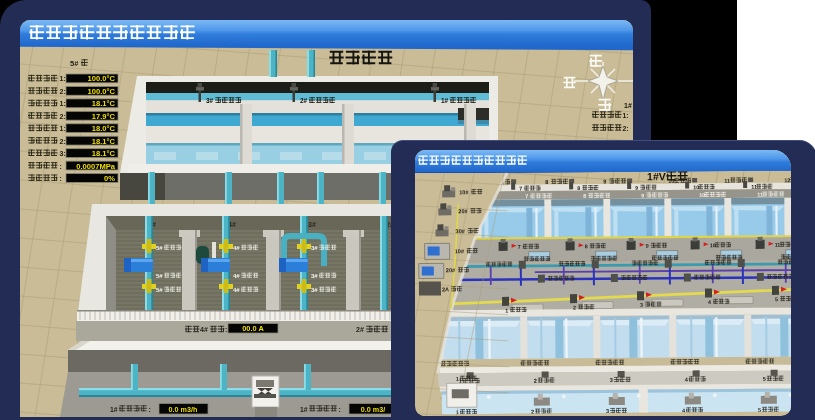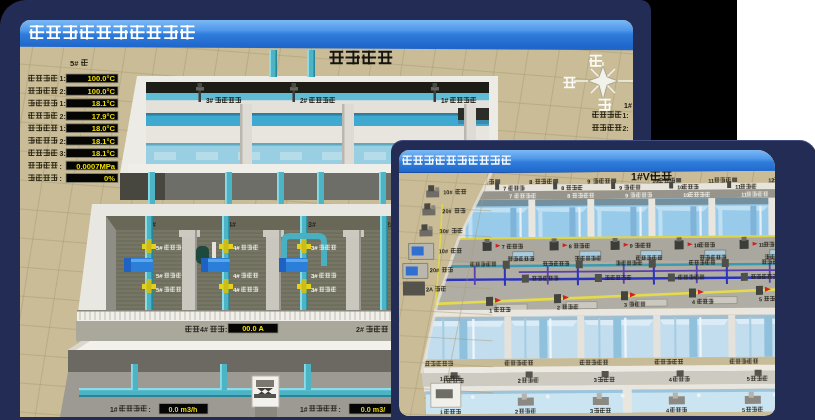--- a/index.html
+++ b/index.html
@@ -1,21 +1,21 @@
 <!DOCTYPE html>
 <html><head><meta charset="utf-8"><style>
 html,body{margin:0;padding:0;width:815px;height:420px;background:#ffffff;overflow:hidden;
 font-family:"Liberation Sans",sans-serif;}
 .abs{position:absolute;}
 #black{left:0;top:0;width:737px;height:140px;background:#000;}
 #card1{left:0;top:0;width:651px;height:437px;background:#232c55;border-radius:26px 10px 0 0;}
 #scr1{left:20px;top:20px;width:613px;height:397px;border-radius:10px 10px 0 0;overflow:hidden;background:#c9bc96;}
 #card2{left:391px;top:140px;width:426px;height:289px;background:#232c55;border-radius:12px 18px 12px 12px;
 box-shadow:inset 0 1px 0 rgba(120,140,200,0.35);}
-#scr2{left:8px;top:10px;width:376px;height:266px;border-radius:10px 18px 10px 10px;overflow:hidden;background:#c9bc96;}
+#scr2{left:24px;top:10px;width:376px;height:266px;border-radius:10px 18px 10px 10px;overflow:hidden;background:#c9bc96;}
 .tbar{left:0;top:0;width:100%;background:linear-gradient(180deg,#7cb9f5 0%,#4e97ea 40%,#2f7cda 55%,#2068cc 100%);
 border-bottom:1px solid #1a4fa8;}
 </style></head><body>
 <div id="black" class="abs"></div>
 <div id="card1" class="abs">
   <div id="scr1" class="abs">
     <div class="tbar abs" style="height:26px"><svg width="300" height="26" viewBox="0 0 300 26">
           <path d="M9.8 6.4H23.7M9.3 12.2H24.2M10.2 18.1H23.3M16.8 5.1V19.4M11.3 9.1V18.1M26.5 6.4H40.5M26.1 12.2H40.9M27.0 18.1H40.0M30.4 6.4V18.1M36.9 6.4V18.1M43.3 6.4H57.2M42.8 12.2H57.7M43.7 18.1H56.7M51.0 5.1V19.4M55.7 9.9V18.1M60.0 6.4H73.9M59.5 12.2H74.4M60.5 18.1H73.5M67.0 5.1V19.4M61.5 9.1V18.1M76.7 6.4H90.7M76.3 12.2H91.2M77.2 18.1H90.2M80.6 6.4V18.1M87.1 6.4V18.1M93.5 6.4H107.4M93.0 12.2H107.9M93.9 18.1H107.0M101.2 5.1V19.4M105.9 9.9V18.1M110.2 6.4H124.2M109.8 12.2H124.6M110.7 18.1H123.7M117.2 5.1V19.4M111.8 9.1V18.1M127.0 6.4H140.9M126.5 12.2H141.4M127.4 18.1H140.4M130.8 6.4V18.1M137.3 6.4V18.1M143.7 6.4H157.6M143.2 12.2H158.1M144.2 18.1H157.2M151.4 5.1V19.4M156.1 9.9V18.1M160.4 6.4H174.4M160.0 12.2H174.9M160.9 18.1H173.9M167.4 5.1V19.4M162.0 9.1V18.1" stroke="#ffffff" stroke-width="1.94" fill="none" stroke-linecap="butt"></path>
         </svg></div>
     <div class="abs" style="left:0;top:26px"><svg width="613" height="371" viewBox="0 0 613 371">

